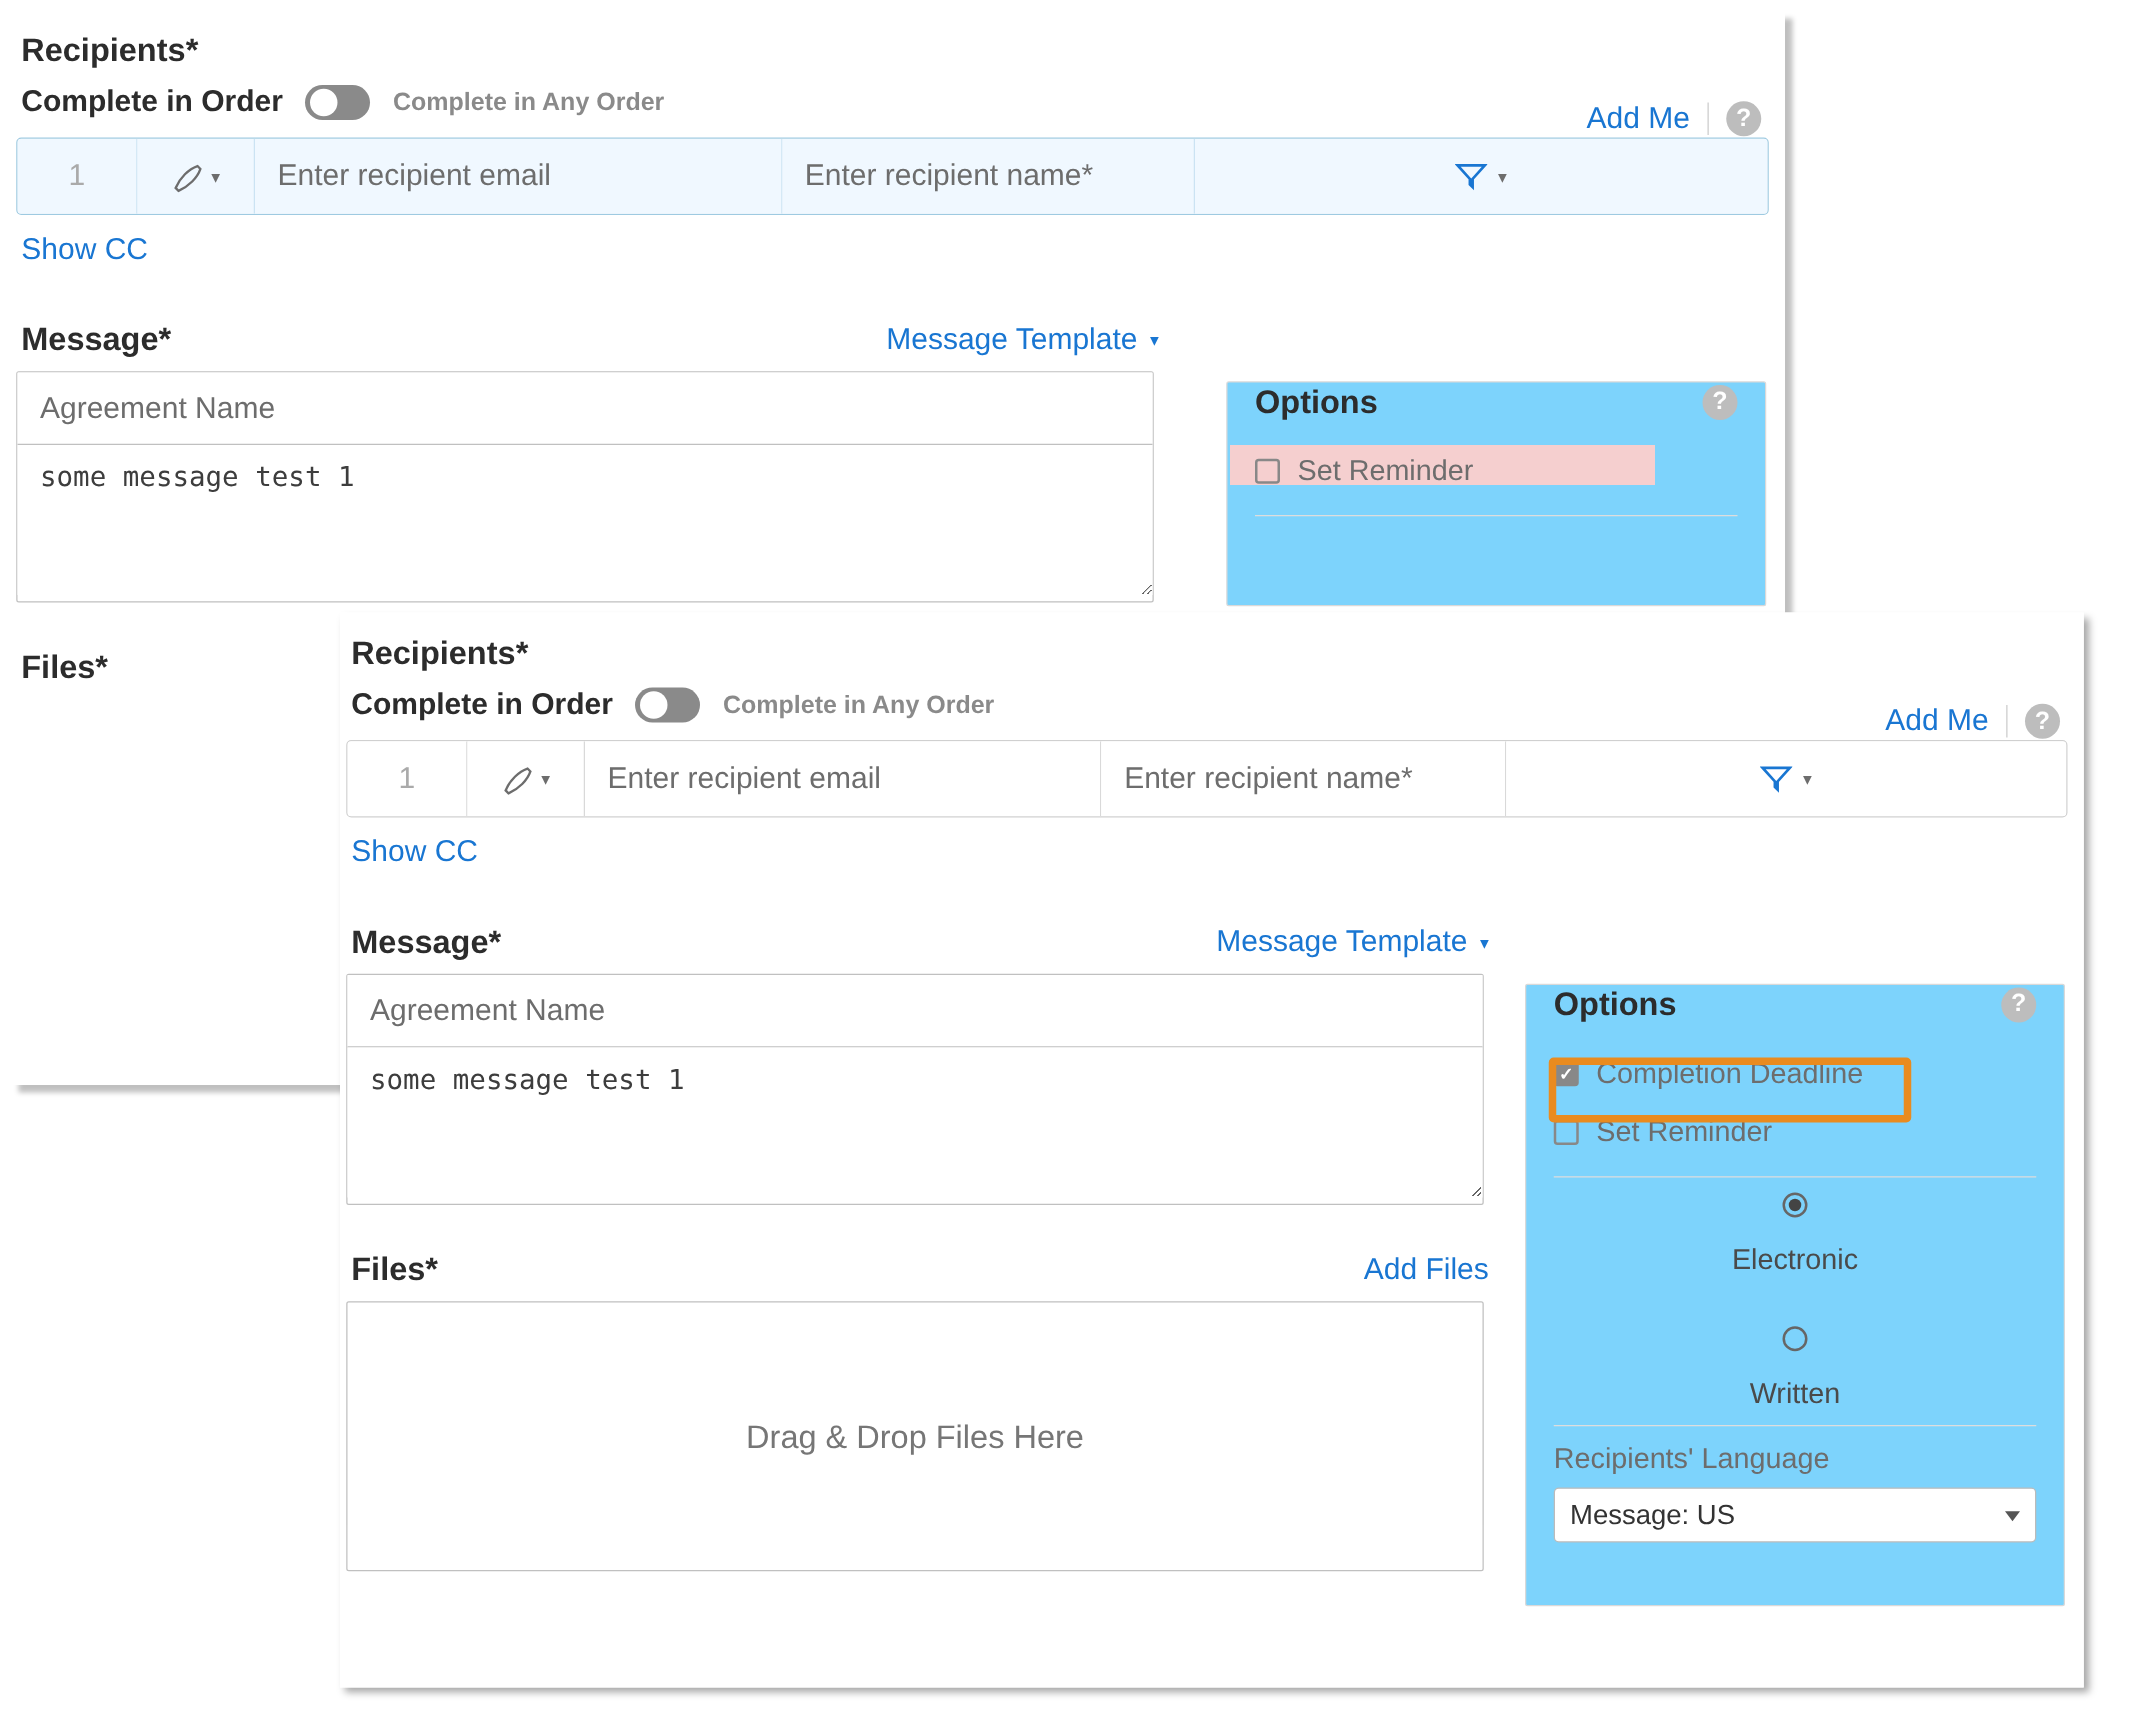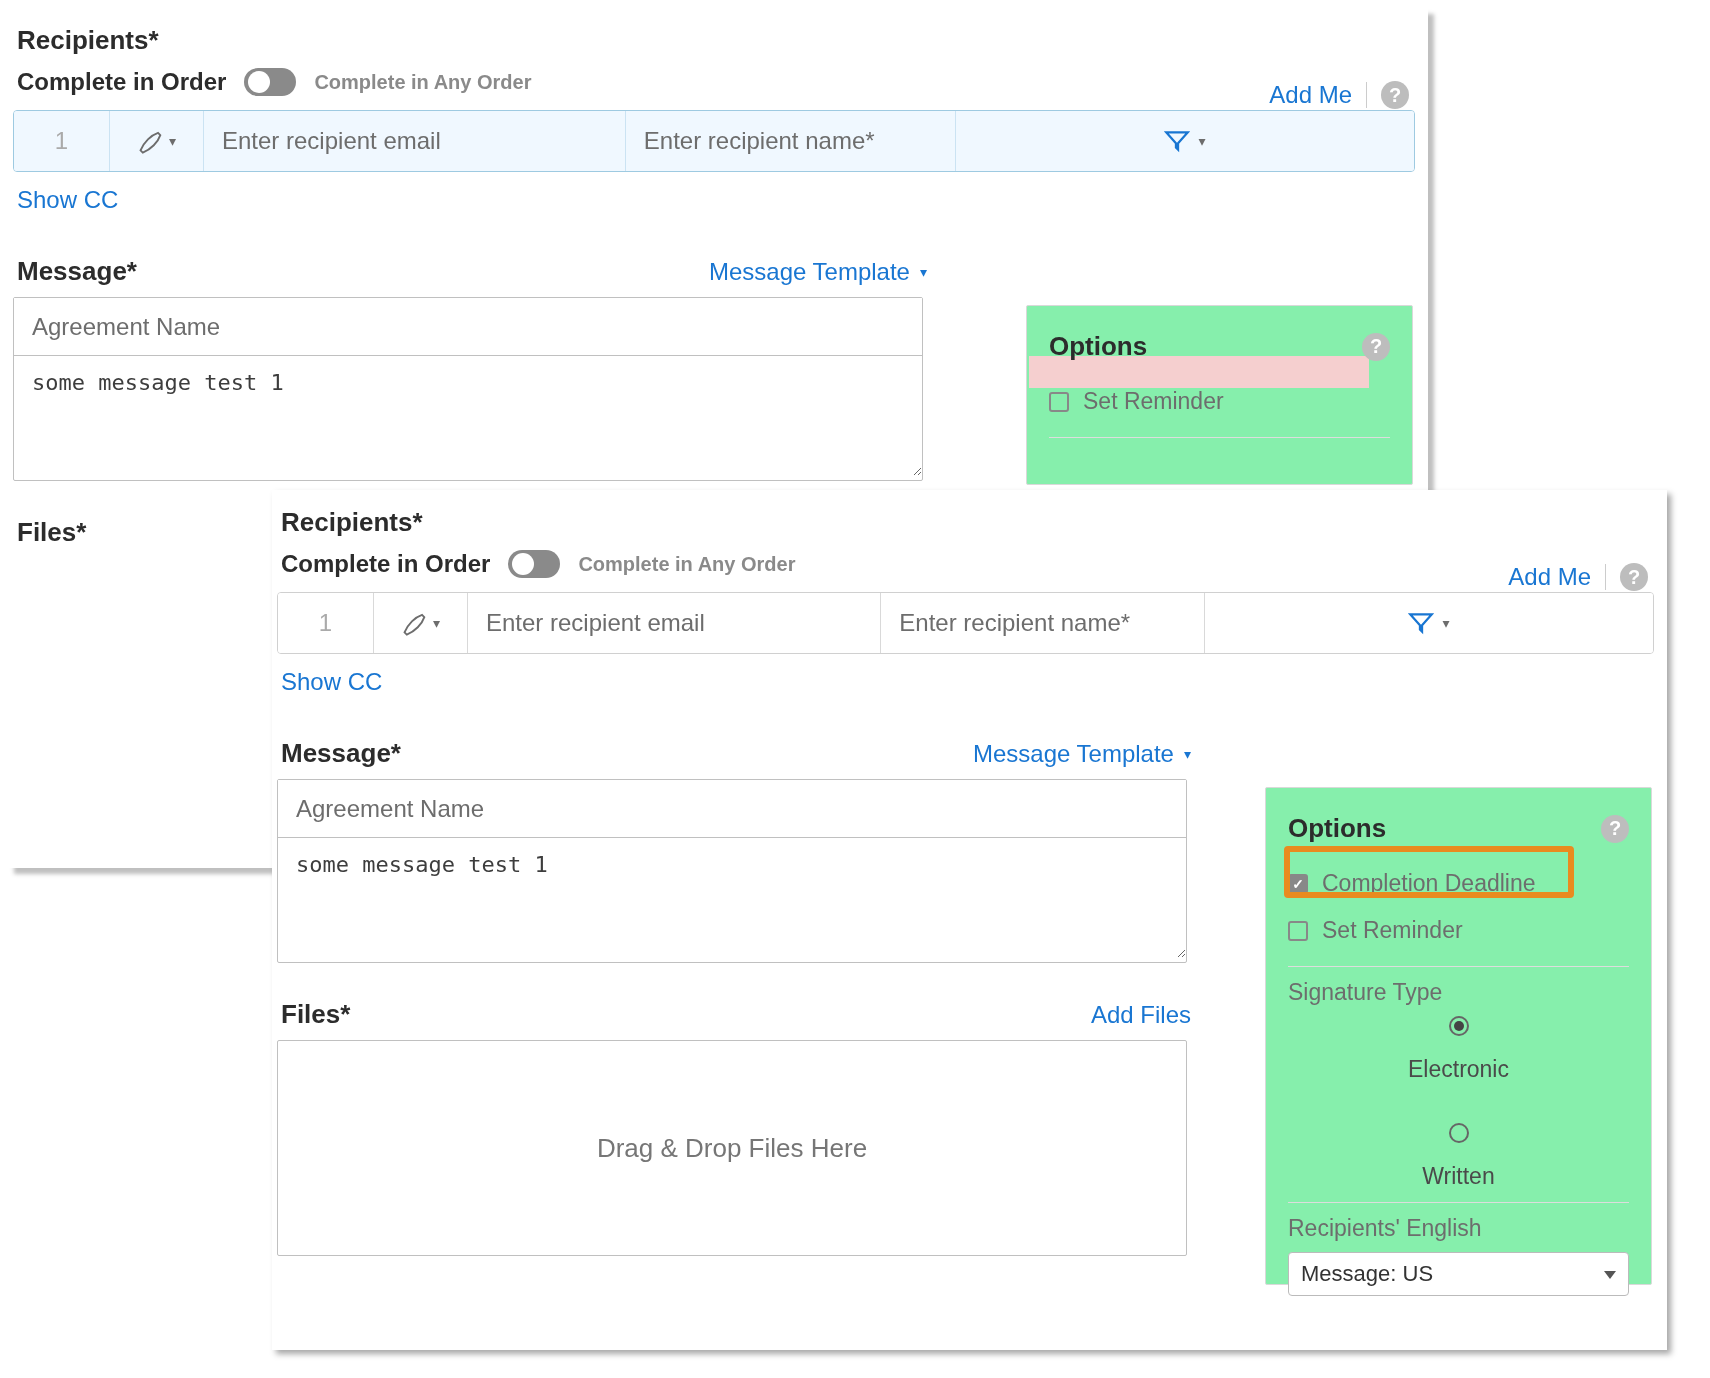--- a/index.html
+++ b/index.html
@@ -36,21 +36,21 @@
   .funnel-svg { width: 26px; height: 26px; }
   .showcc { margin: 14px 0 0 4px; }
   .msg-head { display: flex; align-items: center; justify-content: space-between; margin: 42px 4px 10px 4px; }
   .msg-tmpl { display: flex; align-items: center; gap: 10px; cursor: pointer; }
   .msg-box { width: 910px; border: 1px solid #c0c0c0; border-radius: 2px; }
   .msg-name { border: none; outline: none; border-bottom: 1px solid #c0c0c0; width: 100%; height: 58px; padding: 0 18px; font-size: 24px; color: #555; }
   .msg-name::placeholder { color: #6d6d6d; }
   .msg-body { border: none; outline: none; width: 100%; height: 120px; padding: 14px 18px; font-size: 22px; resize: vertical; color: #3d3d3d; }
   .files-head { display: flex; align-items: center; justify-content: space-between; margin: 36px 4px 10px 4px; width: 910px; }
   .dropzone { width: 910px; height: 216px; border: 1px solid #c0c0c0; border-radius: 2px; display: flex; align-items: center; justify-content: center; color: #767676; font-size: 26px; cursor: pointer; }
-  .opt-panel { position: absolute; right: 14px; width: 387px; border: 1px solid #d9d9d9; background: #86efac; border-radius: 2px; padding: 25px 22px; }
+  .opt-panel { position: absolute; right: 14px; width: 432px; border: 1px solid #d9d9d9; background: #7dd3fc; border-radius: 2px; padding: 0 22px; }
   .opt-panel.back-opts { top: 296px; height: 180px; }
   .opt-panel.front-opts { top: 296px; height: 498px; }
   .opt-head { display: flex; align-items: center; justify-content: space-between; margin-bottom: 16px; }
   .opt-title { font-size: 26px; font-weight: 700; color: #2c2c2c; }
   .pink-band { position: absolute; left: 2px; top: 50px; width: 340px; height: 32px; background: #f5cfcf; }
   .orange-box { position: absolute; left: 18px; top: 58px; width: 290px; height: 52px; border: 6px solid #e98b1f; border-radius: 4px; pointer-events: none; }
   .opt-row { display: flex; align-items: center; gap: 14px; padding: 10px 0; }
   .ck { width: 20px; height: 20px; border: 2px solid #888; border-radius: 3px; cursor: pointer; display: flex; align-items: center; justify-content: center; }
   .ck.checked { background: #888; }
   .ck.checked::after { content: "✓"; color: #fff; font-size: 14px; font-weight: 700; }
@@ -210,26 +210,25 @@
     <div class="opt-row">
       <div class="ck checked"></div>
       <span class="opt-label">Completion Deadline</span>
     </div>
     <div class="orange-box"></div>
     <div class="opt-row">
       <div class="ck"></div>
       <span class="opt-label">Set Reminder</span>
     </div>
     <div class="divider"></div>
-    <div class="subhead">Signature Type</div>
     <div class="radio-row">
       <div class="radio sel"></div>
       <span class="radio-text">Electronic</span>
       <div style="width:14px"></div>
       <div class="radio"></div>
       <span class="radio-text">Written</span>
     </div>
     <div class="divider"></div>
-    <div class="subhead">Recipients' English</div>
+    <div class="subhead">Recipients' Language</div>
     <div class="lang-select">Message: US</div>
   </div>
  </div>
 </div>
 
 </body></html>

